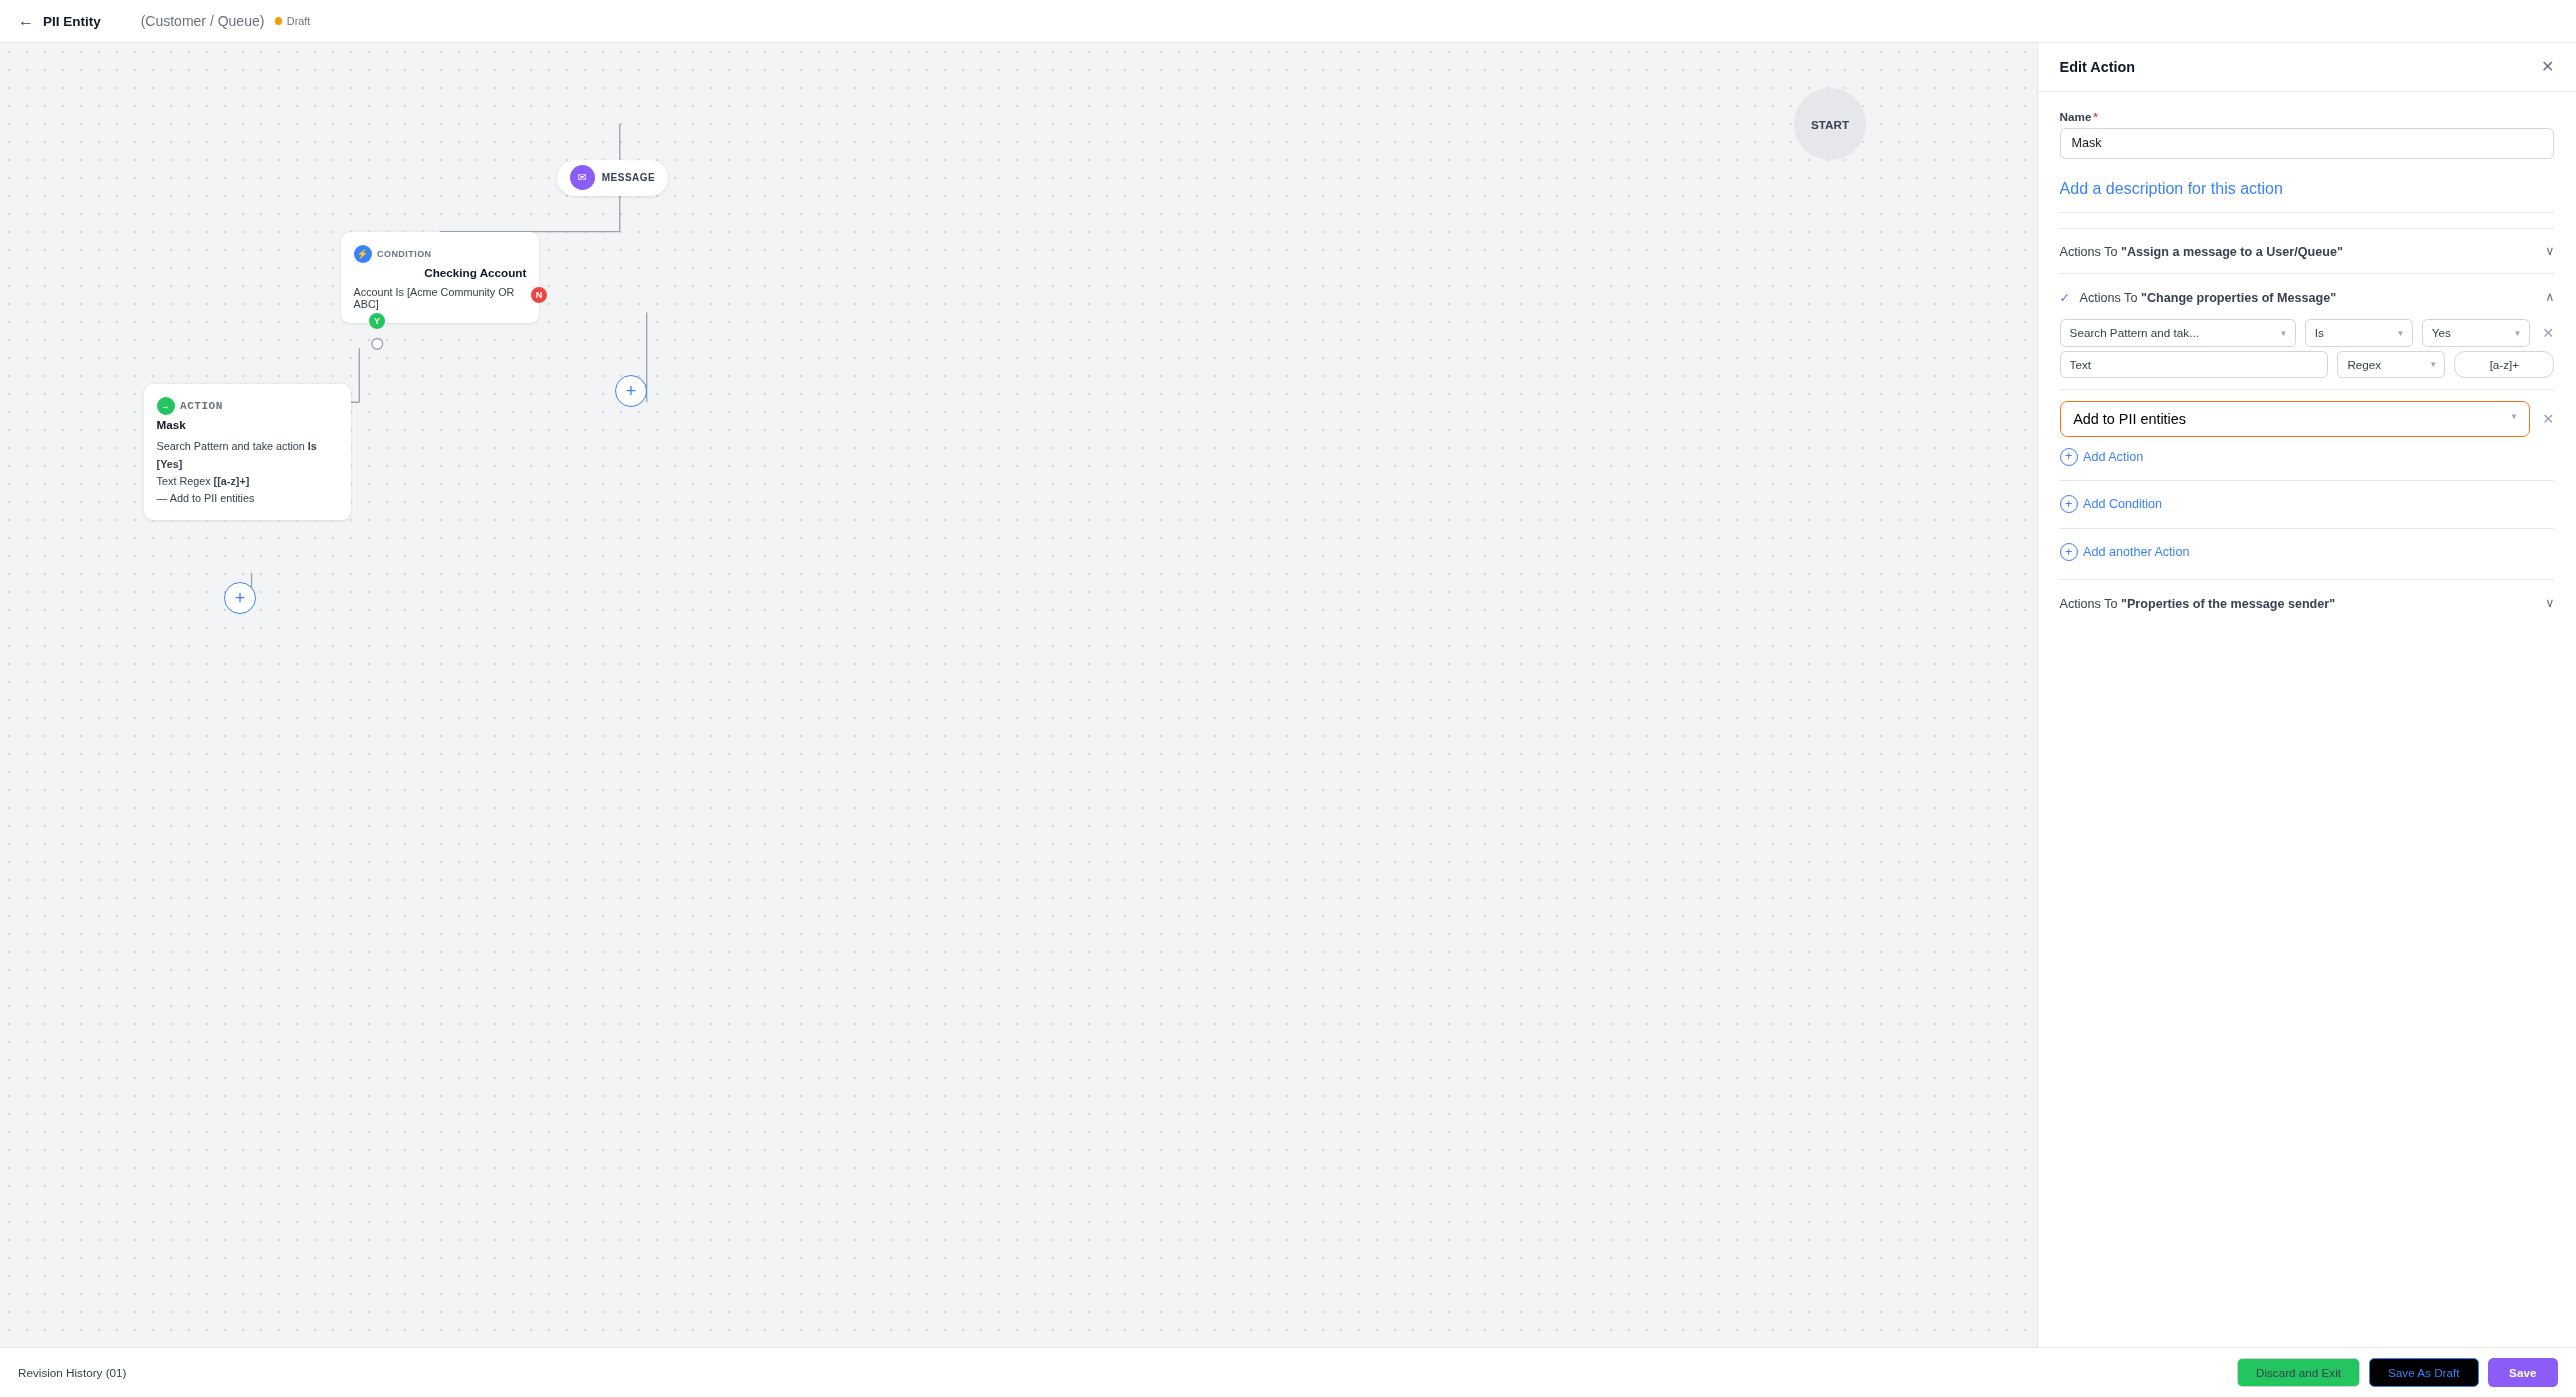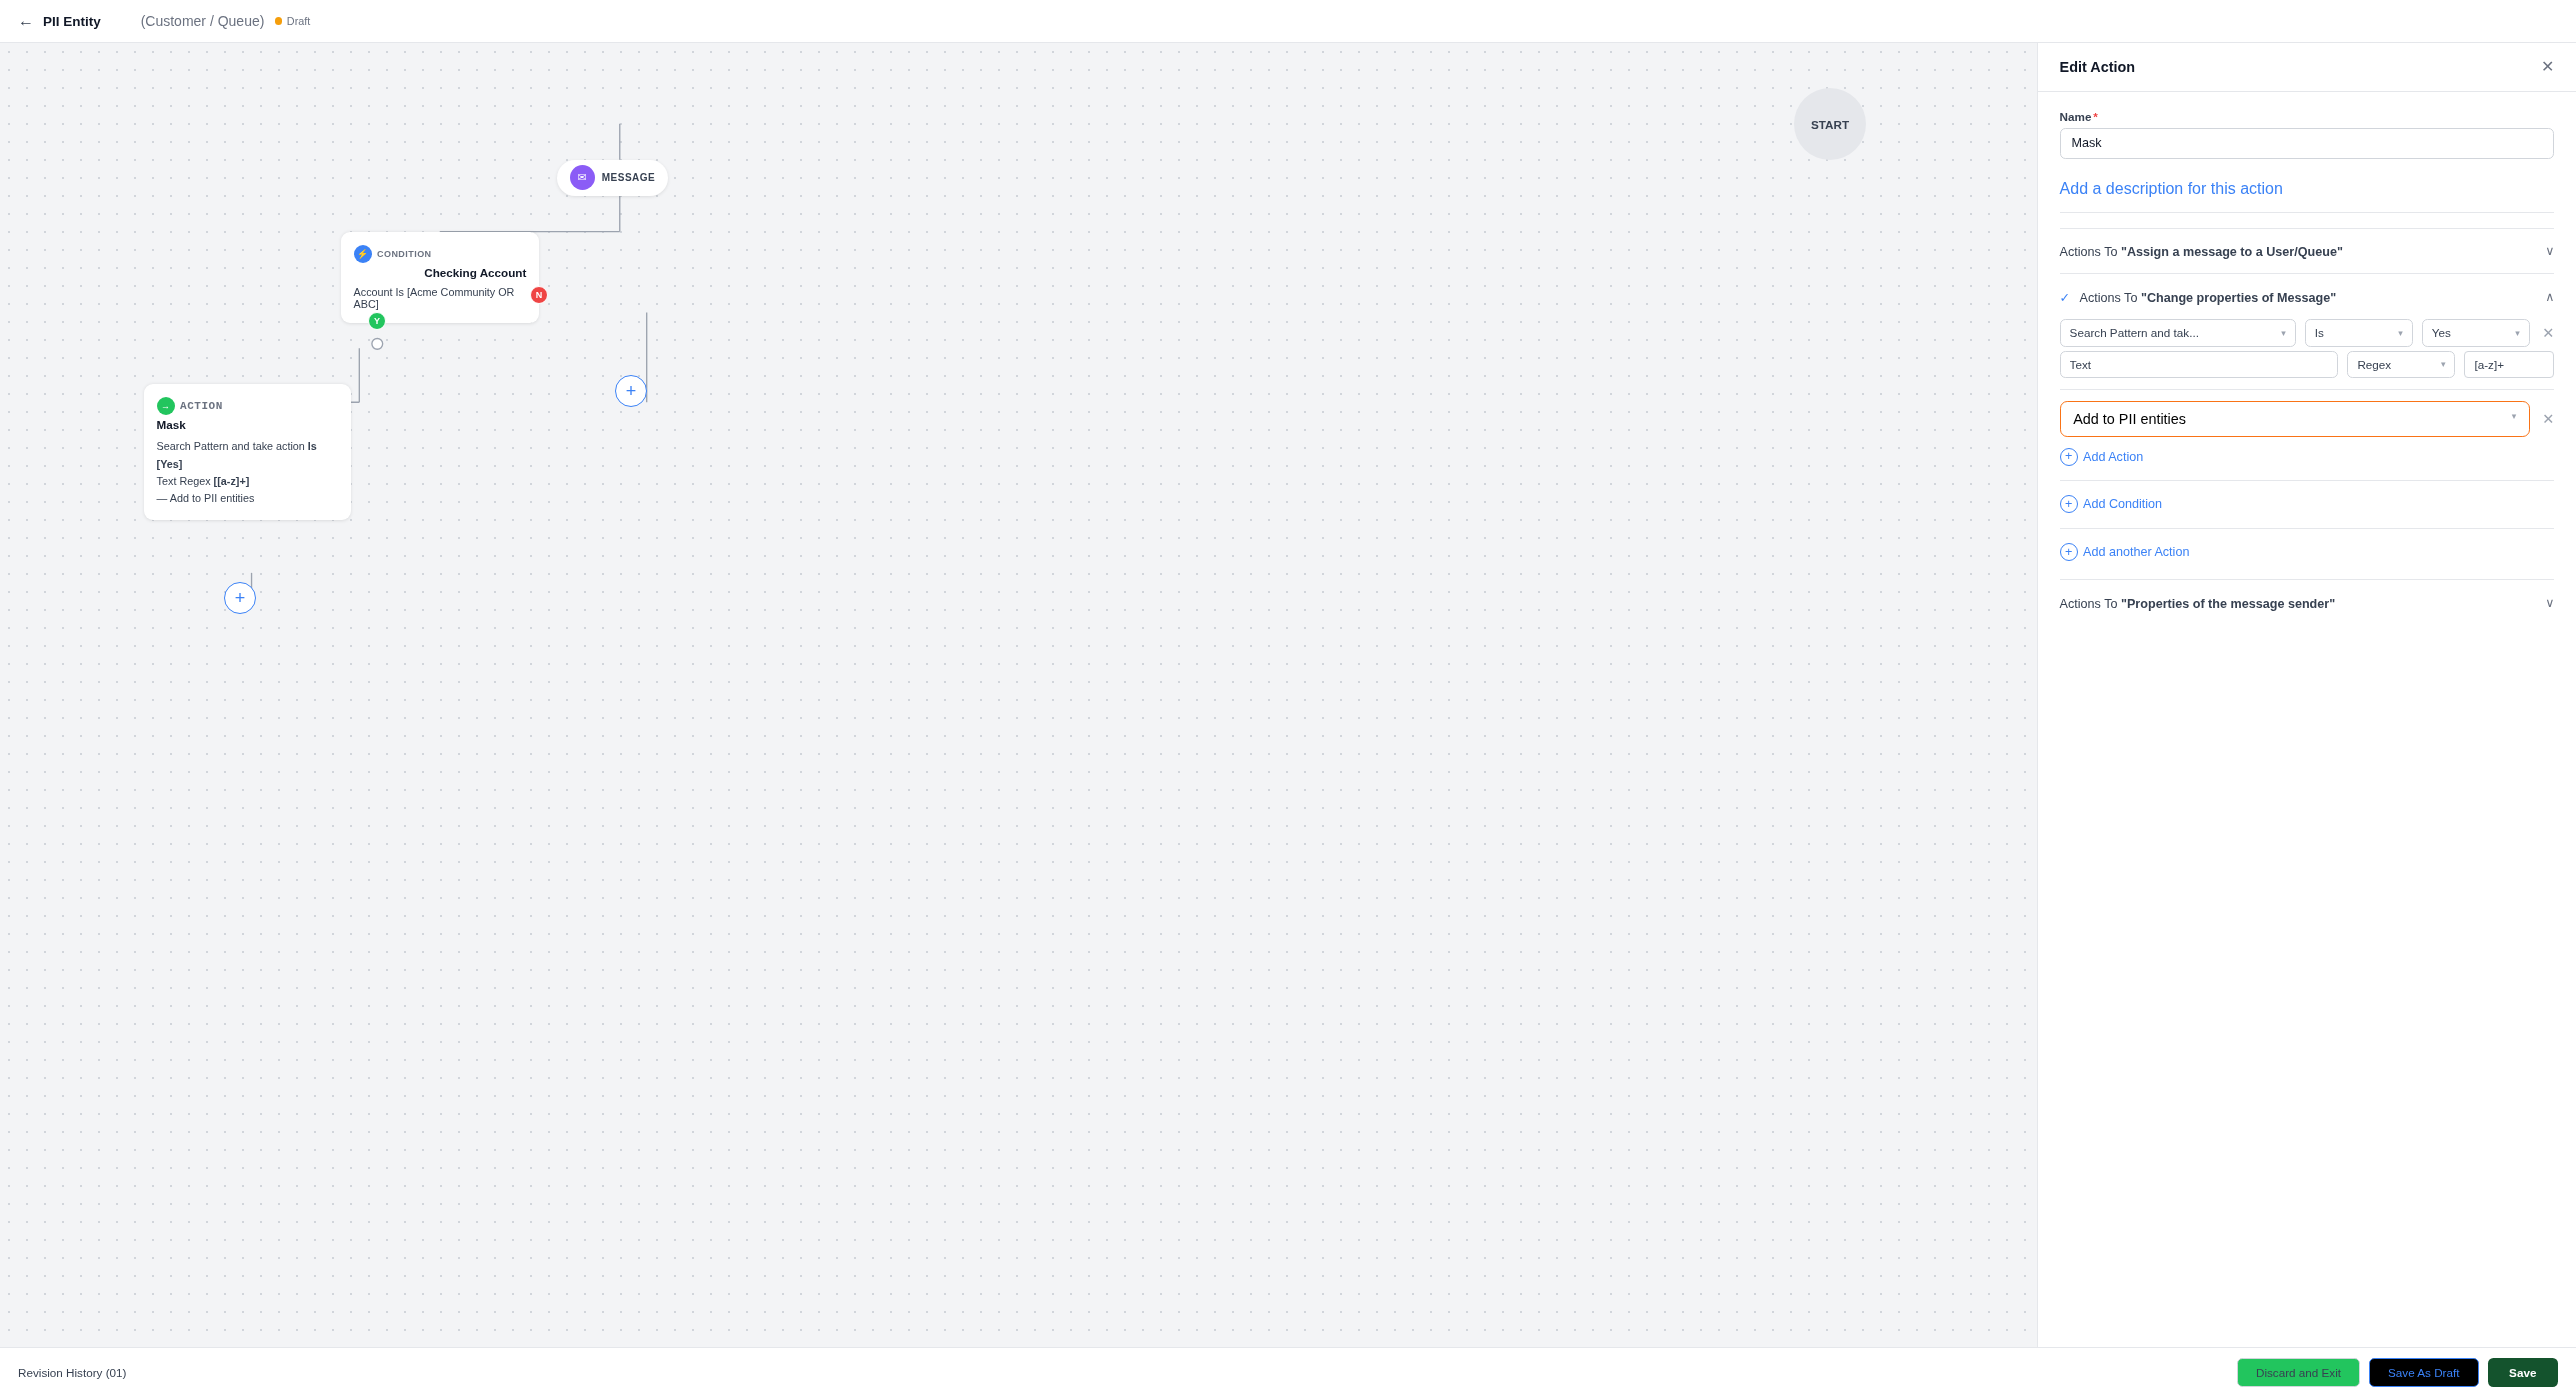--- a/index.html
+++ b/index.html
@@ -49,21 +49,21 @@
 
     
     .flow-svg { position: absolute; top: 0; left: 0; width: 100%; height: 100%; pointer-events: none; }
 
     
     .bottom-bar { background: #fff; border-top: 0.9px solid #e5e7eb; padding: 10.8px 18px; display: flex; align-items: center; justify-content: space-between; height: 50px; }
     .revision-text { font-size: 11.7px; color: #374151; font-weight: 500; }
     .bottom-actions { display: flex; gap: 9px; }
     .btn-discard { padding: 7.2px 18px; border: 0.9px solid #d1d5db; border-radius: 5.4px; background: #22c55e; font-size: 11.7px; cursor: pointer; color: #374151; }
     .btn-draft { padding: 7.2px 18px; border: 0.9px solid #3b82f6; border-radius: 5.4px; background: #000000; font-size: 11.7px; cursor: pointer; color: #3b82f6; font-weight: 500; }
-    .btn-save { padding: 7.2px 21.6px; border: none; border-radius: 5.4px; background: #14532d; font-size: 11.7px; cursor: pointer; color: white; font-weight: 600; }
+    .btn-save { padding: 7.2px 21.6px; border: none; border-radius: 5.4px; background: #8b5cf6; font-size: 11.7px; cursor: pointer; color: white; font-weight: 600; }
 
     
     .right-panel { width: 539px; background: #fff; border-left: 0.9px solid #e5e7eb; display: flex; flex-direction: column; overflow-y: auto; }
     .panel-header { display: flex; align-items: center; justify-content: space-between; padding: 14.4px 21.6px; border-bottom: 0.9px solid #e5e7eb; }
     .panel-title { font-size: 14.4px; font-weight: 600; color: #111827; }
     .panel-close { cursor: pointer; color: #6b7280; font-size: 16px; }
 
     .panel-body { padding: 18px 21.6px; flex: 1; }
 
     .field-label { font-size: 11.7px; font-weight: 600; color: #374151; margin-bottom: 5.4px; }
@@ -85,21 +85,21 @@
 
     
     .field-row { display: flex; align-items: center; gap: 9px; margin-bottom: 4px; }
     .field-select { border: 0.9px solid #d1d5db; border-radius: 5.4px; padding: 6.3px 9px; font-size: 11.7px; color: #374151; background: white; cursor: pointer; display: flex; align-items: center; justify-content: space-between; gap: 5.4px; }
     .field-select-wide { flex: 1; min-width: 0; }
     .field-select-md { width: 108px; }
     .select-text { white-space: nowrap; overflow: hidden; text-overflow: ellipsis; font-size: 11.7px; }
     .chevron-sm { font-size: 9px; color: #9ca3af; }
     .row-close { color: #9ca3af; cursor: pointer; font-size: 14.4px; margin-left: 3.6px; }
 
-    .field-input-sm { border: 0.9px solid #d1d5db; border-radius: 4px; padding: 6.3px 9px; font-size: 11.7px; color: #374151; width: 90px; }
+    .field-input-sm { border: 0.9px solid #d1d5db; border-radius: 11px; padding: 6.3px 9px; font-size: 11.7px; color: #374151; width: 100px; text-align: center; }
 
     
     .dropdown-highlighted { border: 1.8px solid #f97316; border-radius: 7.2px; background: white; padding: 9px 12.6px; display: flex; justify-content: space-between; cursor: pointer; flex: 1; }
 
     .add-action-btn { display: flex; align-items: center; gap: 5.4px; color: #3b82f6; font-size: 12.6px; cursor: pointer; padding: 3.6px 0; font-weight: 500; }
     .add-action-btn .plus-icon { width: 18px; height: 18px; border-radius: 50%; border: 1.8px solid #3b82f6; display: flex; align-items: center; justify-content: center; font-size: 12.6px; line-height: 1; }
 
     .action-divider { border: none; border-top: 0.9px solid #e5e7eb; margin: 10.8px 0; }
   </style>
 </head>

